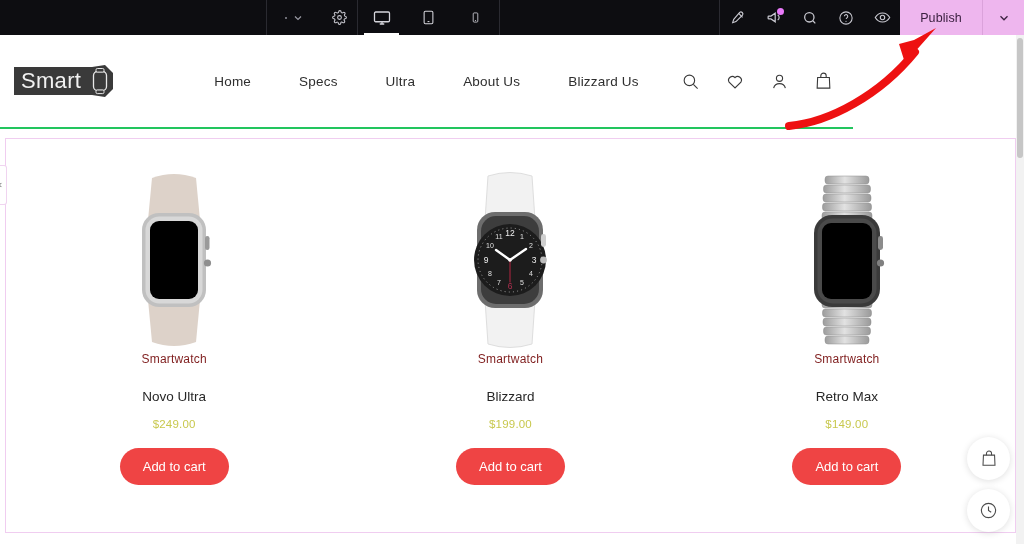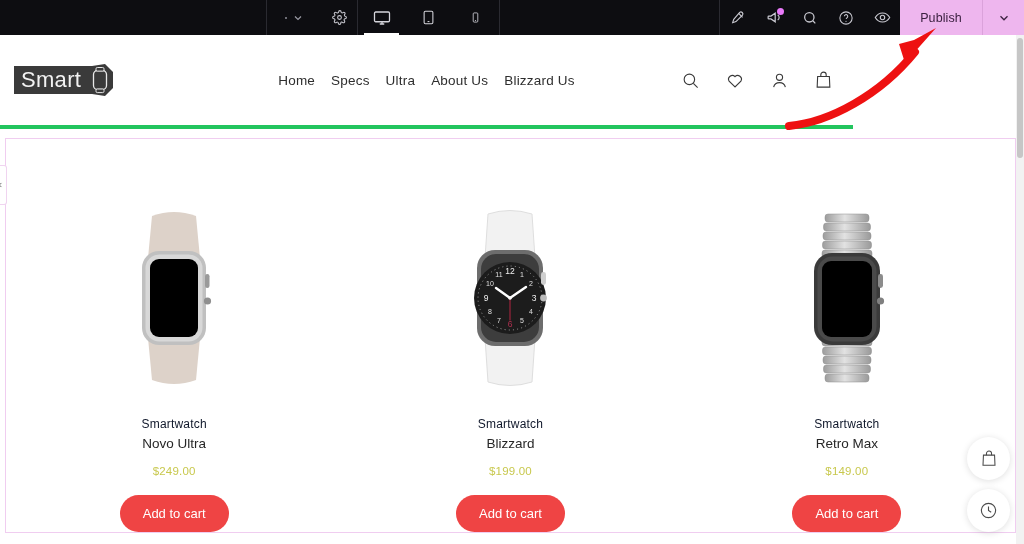--- a/index.html
+++ b/index.html
@@ -68,28 +68,28 @@
     border-left: 1px solid #dba2db;
     display: flex; align-items: center; justify-content: center;
     color: #3b2040;
   }
 
   
   .site-header {
     position: absolute; top: 35px; left: 0;
     width: 853px; height: 94px;
     background: #ffffff;
-    border-bottom: 4px solid #22c55e;
+    border-bottom: 2px solid #22c55e;
     display: flex; align-items: center;
     z-index: 10;
   }
   .logo { margin-left: 12px; width: 104px; height: 36px; position: relative; }
   .nav {
     position: absolute; left: 0; right: 0;
-    display: flex; justify-content: center; gap: 16px;
+    display: flex; justify-content: center; gap: 48px;
   }
   .nav a {
     font-size: 13.5px; color: #2e2e2e; text-decoration: none;
     letter-spacing: .2px;
   }
   .hdr-icons {
     margin-left: auto; margin-right: 20px;
     display: flex; align-items: center; gap: 25px;
     color: #3a3a3a;
   }
@@ -111,26 +111,26 @@
     border-radius: 0 3px 3px 0;
     display: flex; align-items: center; justify-content: center;
     color: #5a5a5a; font-size: 9px;
     z-index: 25;
   }
 
   .products {
     display: flex; width: 100%; height: 100%;
     padding-top: 28px;
   }
-  .product { flex: 1; display: flex; flex-direction: column; align-items: center; justify-content: flex-end; }
+  .product { flex: 1; display: flex; flex-direction: column; align-items: center; }
   .pimg { height: 185px; display: flex; align-items: center; justify-content: center; }
   .pcat {
-    margin-top: 27px; font-size: 12px; color: #0f172a; letter-spacing: .2px;
-  }
-  .ptitle { margin-top: 5px; font-size: 13.5px; color: #272727; }
+    font-size: 12px; color: #7f1d1d; letter-spacing: .2px;
+  }
+  .ptitle { margin-top: 23px; font-size: 13.5px; color: #272727; }
   .pprice { margin-top: 14px; font-size: 11.5px; color: #c8c84d; letter-spacing: .2px; }
   .addcart {
     margin-top: 18px;
     background: #ef4444;
     color: #ffffff;
     font-size: 13px;
     padding: 11px 23px;
     border: none; border-radius: 22px;
     cursor: pointer;
     font-family: "Liberation Sans", sans-serif;

